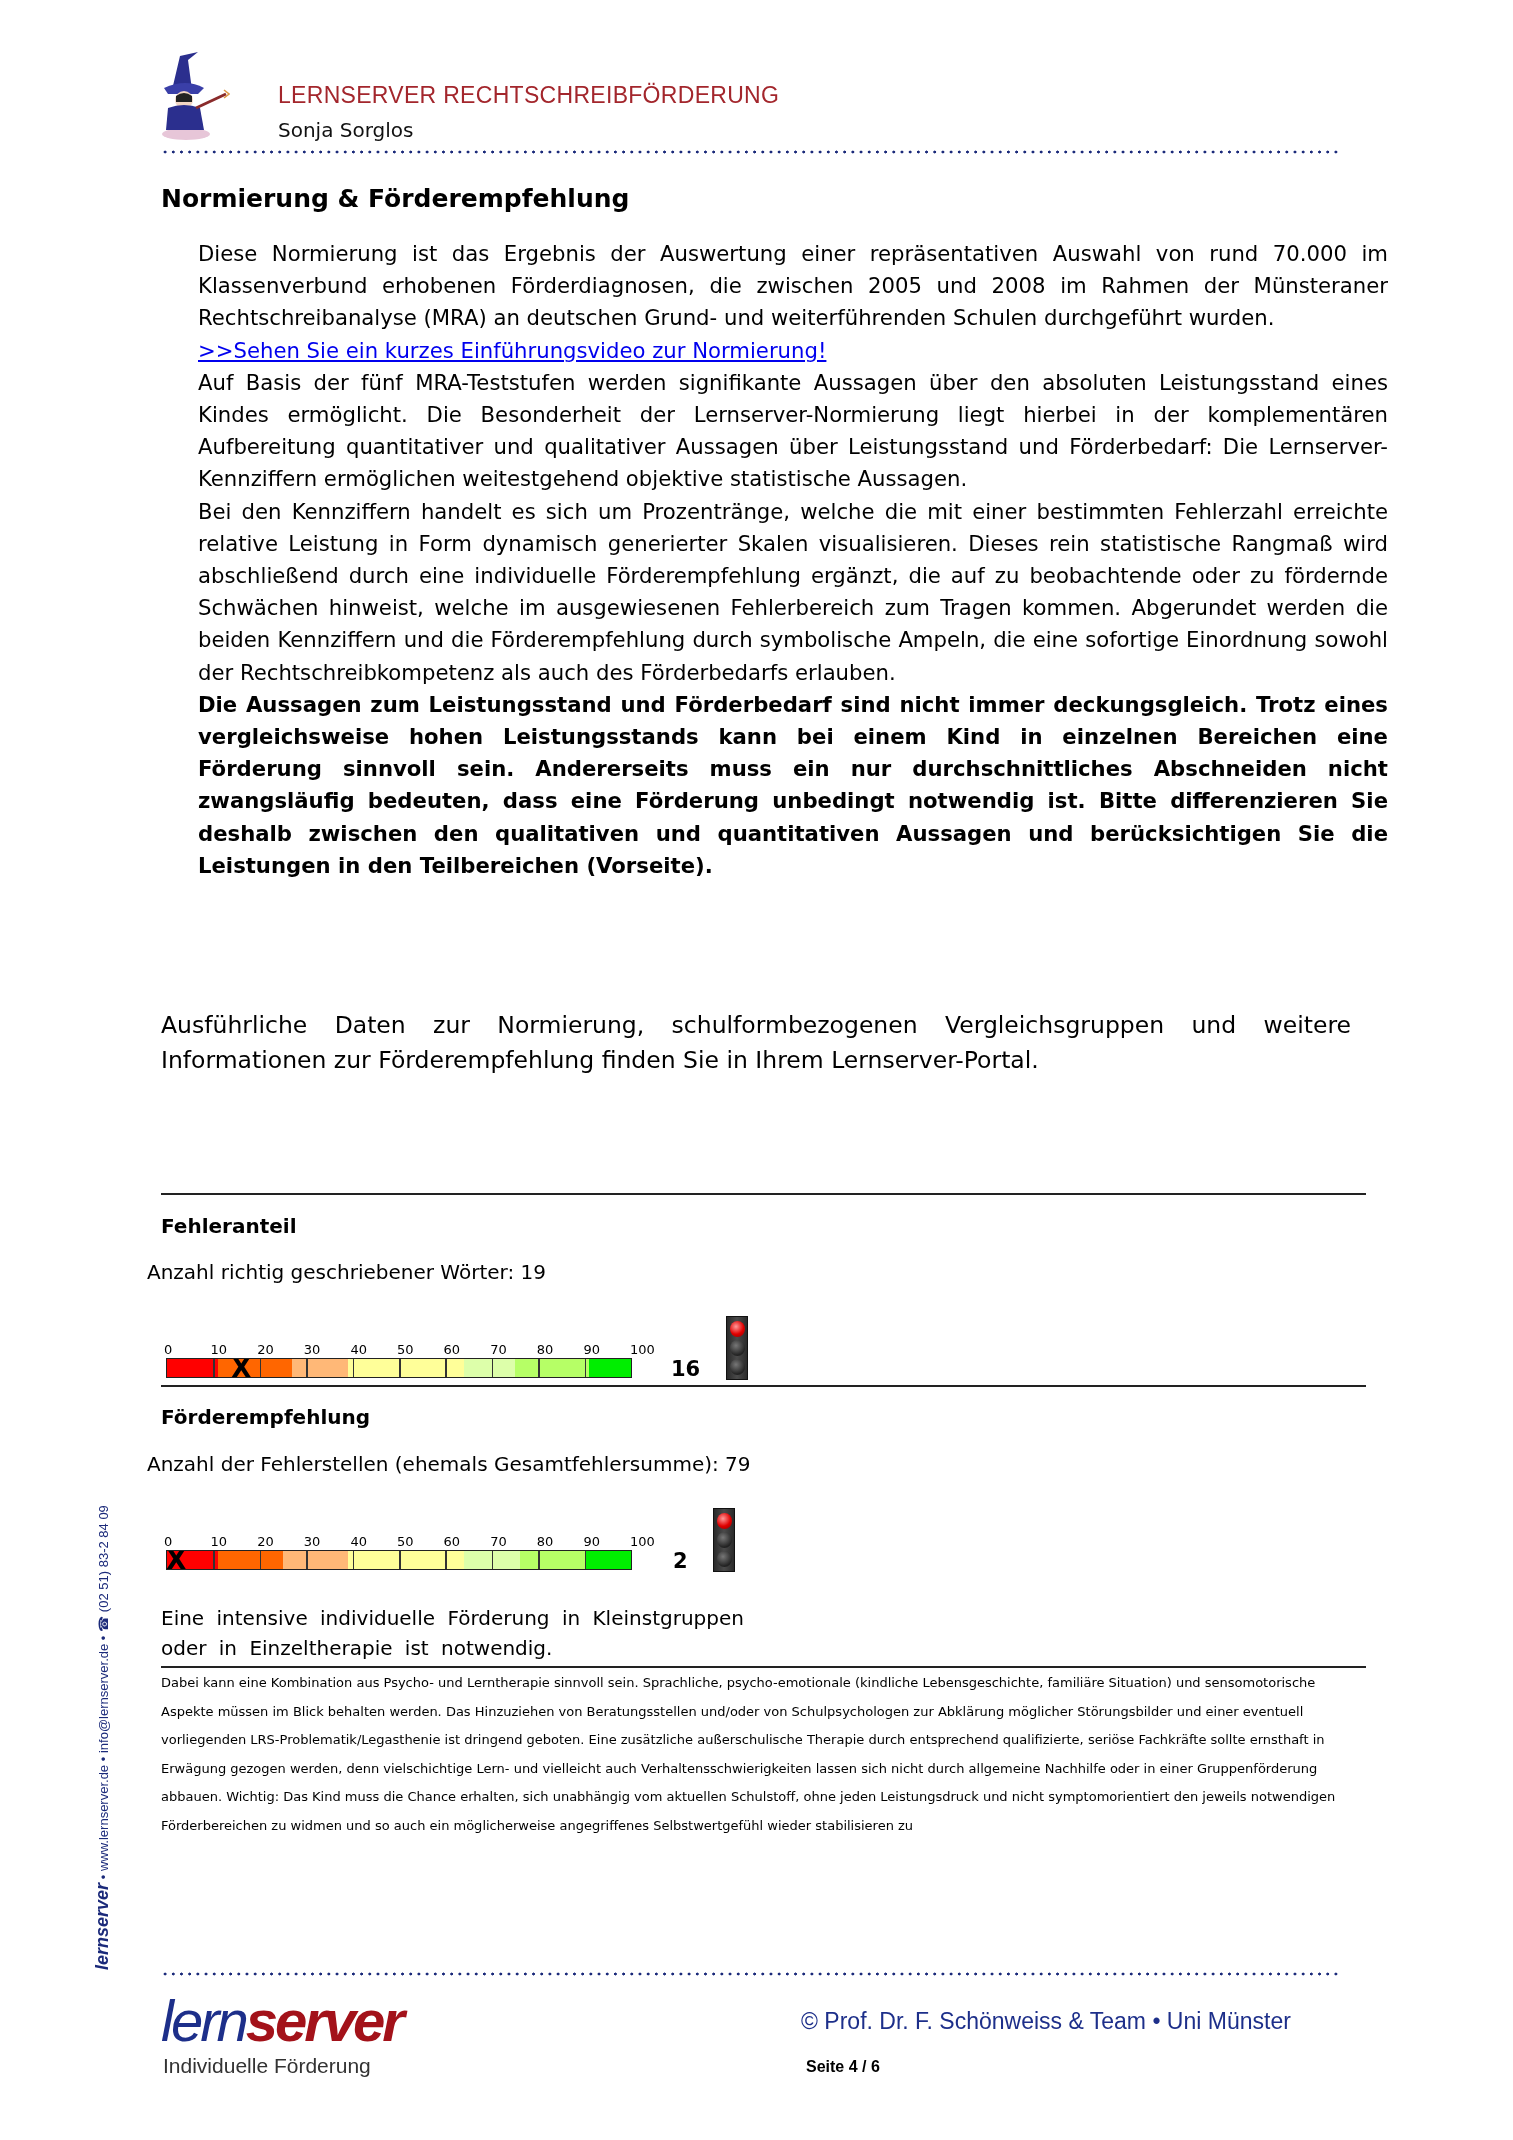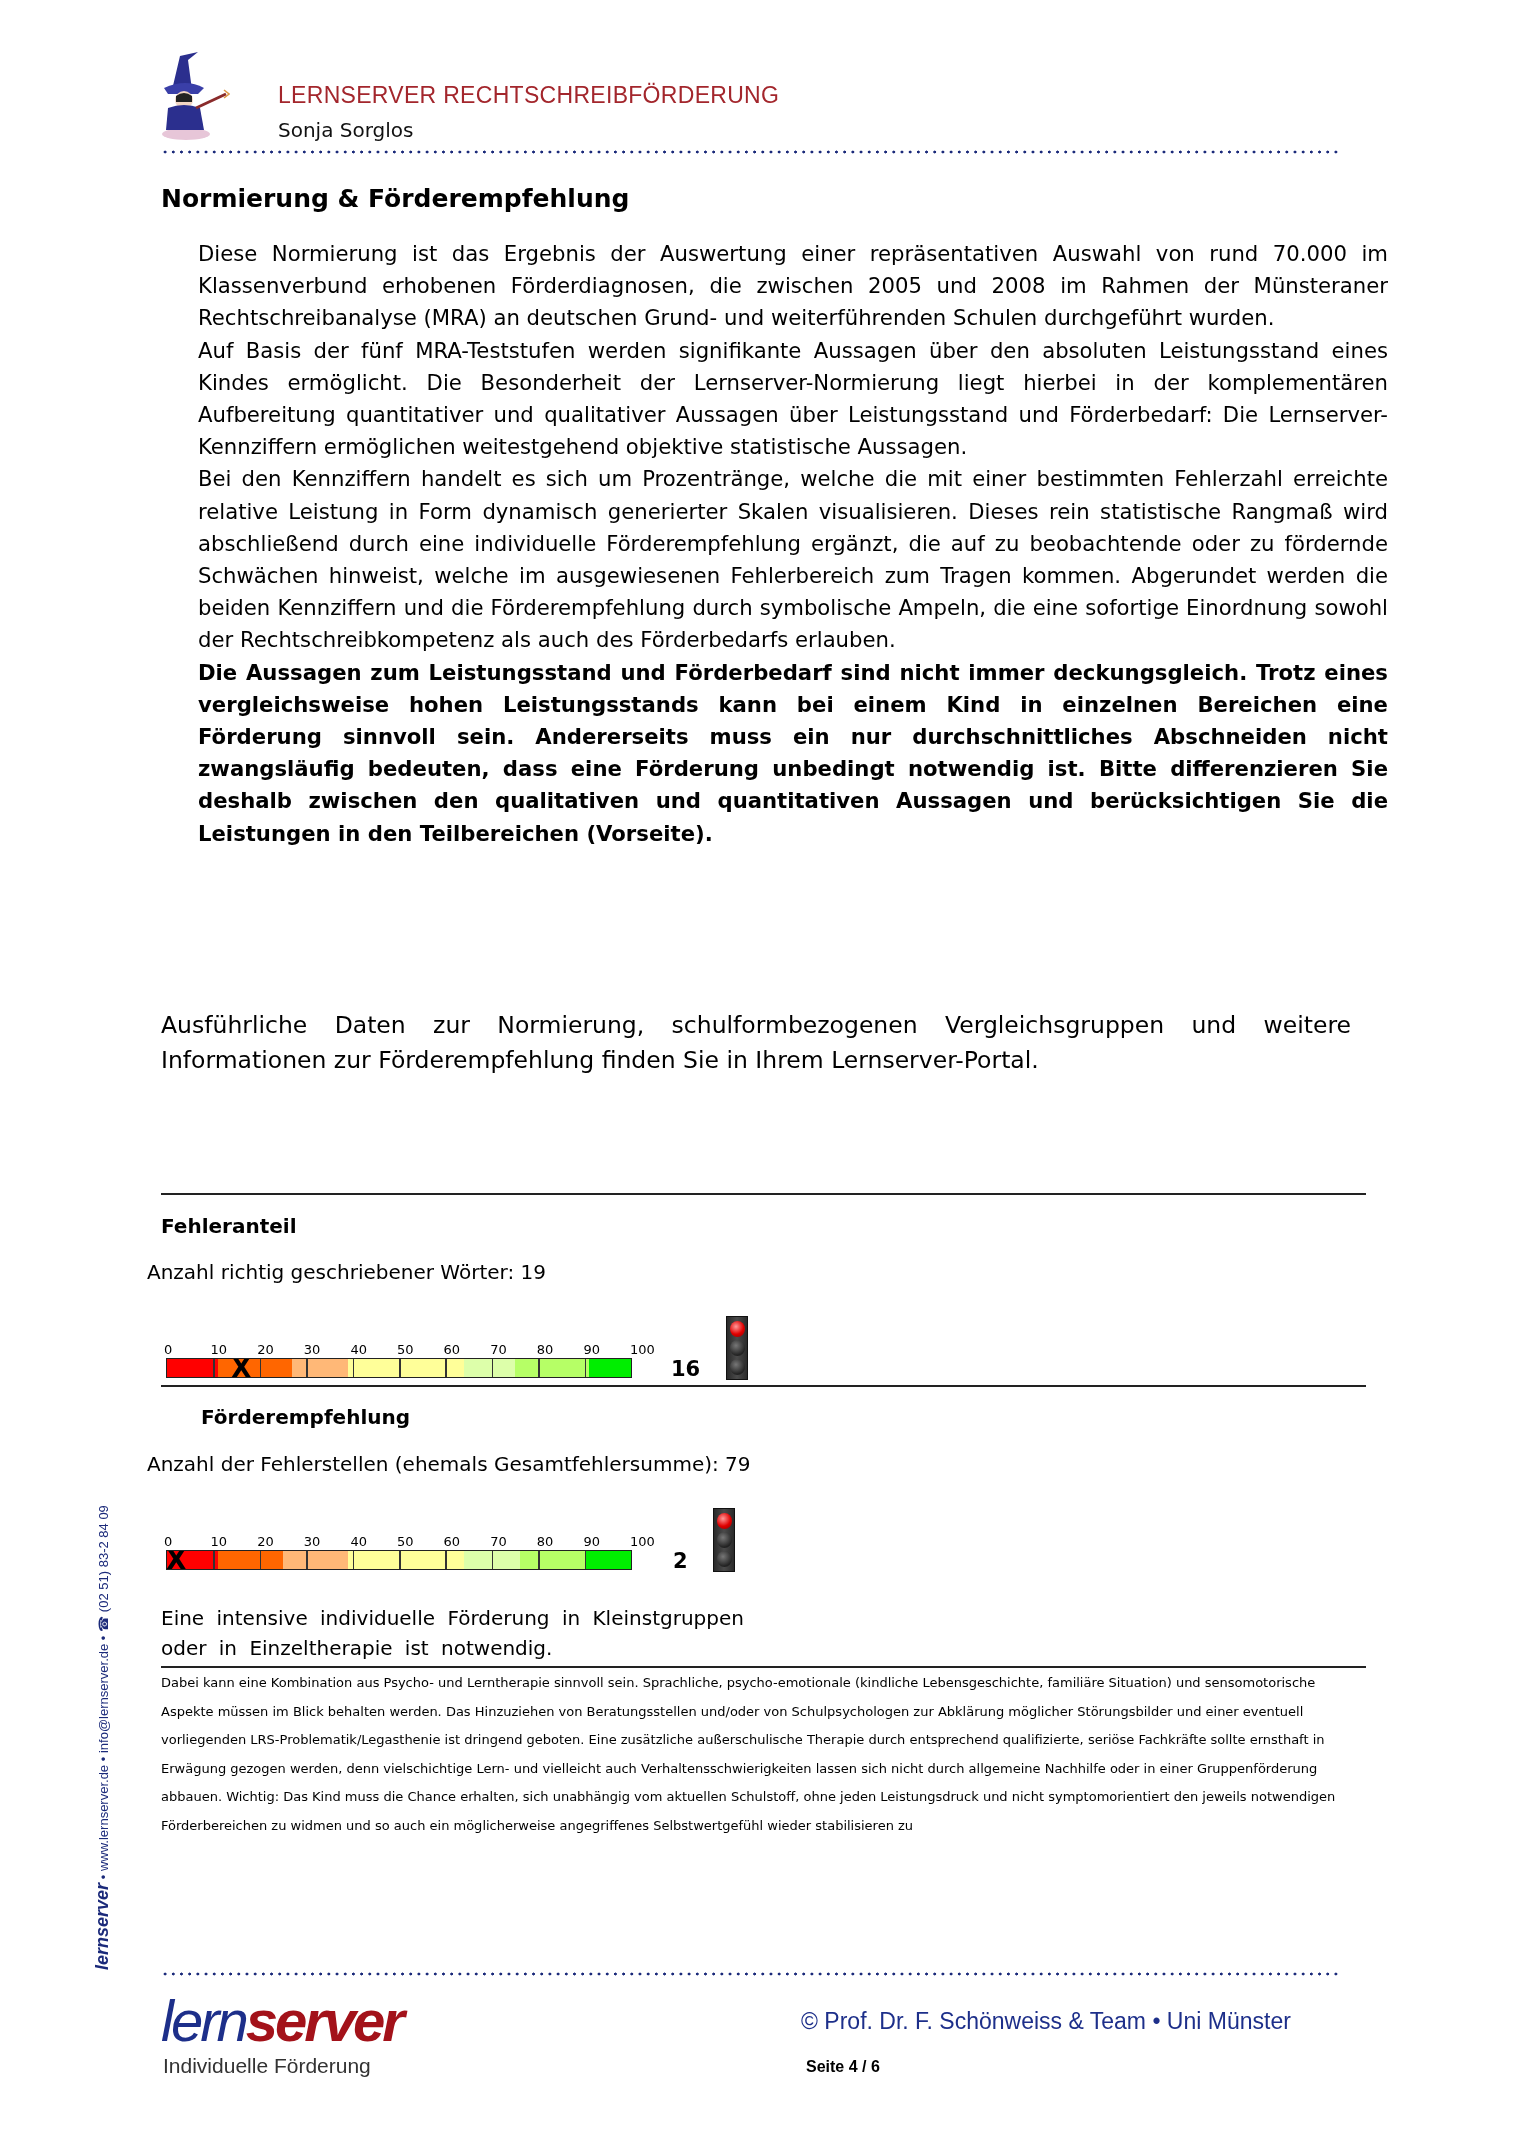--- a/index.html
+++ b/index.html
@@ -66,20 +66,21 @@
   </svg>
 </div>
 <div class="abs header-title">LERNSERVER RECHTSCHREIBFÖRDERUNG</div>
 <div class="abs header-sub">Sonja Sorglos</div>
 <div class="dotted" style="top:150px;"></div>
 
 <div class="abs page-heading">Normierung &amp; Förderempfehlung</div>
 
 <div class="abs body" style="top:238px;margin-left:37px;">
   <p>Diese Normierung ist das Ergebnis der Auswertung einer repräsentativen Auswahl von rund 70.000 im Klassenverbund erhobenen Förderdiagnosen, die zwischen 2005 und 2008 im Rahmen der Münsteraner Rechtschreibanalyse (MRA) an deutschen Grund- und weiterführenden Schulen durchgeführt wurden.</p>
+  <p><span class="link">&gt;&gt;Sehen Sie ein kurzes Einführungsvideo zur Normierung!</span></p>
   <p>Auf Basis der fünf MRA-Teststufen werden signifikante Aussagen über den absoluten Leistungsstand eines Kindes ermöglicht. Die Besonderheit der Lernserver-Normierung liegt hierbei in der komplementären Aufbereitung quantitativer und qualitativer Aussagen über Leistungsstand und Förderbedarf: Die Lernserver-Kennziffern ermöglichen weitestgehend objektive statistische Aussagen.</p>
   <p>Bei den Kennziffern handelt es sich um Prozentränge, welche die mit einer bestimmten Fehlerzahl erreichte relative Leistung in Form dynamisch generierter Skalen visualisieren. Dieses rein statistische Rangmaß wird abschließend durch eine individuelle Förderempfehlung ergänzt, die auf zu beobachtende oder zu fördernde Schwächen hinweist, welche im ausgewiesenen Fehlerbereich zum Tragen kommen. Abgerundet werden die beiden Kennziffern und die Förderempfehlung durch symbolische Ampeln, die eine sofortige Einordnung sowohl der Rechtschreibkompetenz als auch des Förderbedarfs erlauben.</p>
   <p class="bold">Die Aussagen zum Leistungsstand und Förderbedarf sind nicht immer deckungsgleich. Trotz eines vergleichsweise hohen Leistungsstands kann bei einem Kind in einzelnen Bereichen eine Förderung sinnvoll sein. Andererseits muss ein nur durchschnittliches Abschneiden nicht zwangsläufig bedeuten, dass eine Förderung unbedingt notwendig ist. Bitte differenzieren Sie deshalb zwischen den qualitativen und quantitativen Aussagen und berücksichtigen Sie die Leistungen in den Teilbereichen (Vorseite).</p>
 </div>
 
 <div class="abs portal">Ausführliche Daten zur Normierung, schulformbezogenen Vergleichsgruppen und weitere Informationen zur Förderempfehlung finden Sie in Ihrem Lernserver-Portal.</div>
 
 <div class="hr" style="top:1193px;"></div>
 <div class="abs sec-title" style="top:1214px;">Fehleranteil</div>
 <div class="abs sec-text" style="top:1260px;">Anzahl richtig geschriebener Wörter: 19</div>
@@ -119,21 +120,21 @@
     </div>
 </div>
 <div class="abs score" style="left:671px; top:1357px;">16</div>
 <div class="tlight" style="left:726px; top:1316px;">
   <div class="lamp on-red"></div>
   <div class="lamp"></div>
   <div class="lamp"></div>
 </div>
 
 <div class="hr" style="top:1385px;"></div>
-<div class="abs sec-title" style="top:1405px;margin-left:40px;">Förderempfehlung</div>
+<div class="abs sec-title" style="top:1405px;">Förderempfehlung</div>
 <div class="abs sec-text" style="top:1452px;">Anzahl der Fehlerstellen (ehemals Gesamtfehlersumme): 79</div>
 
 <div class="scale" style="top:1534px;">
   <div class="ticks">
       <span style="left: 0%;">0</span>
       <span style="left: 10%;">10</span>
       <span style="left: 20%;">20</span>
       <span style="left: 30%;">30</span>
       <span style="left: 40%;">40</span>
       <span style="left: 50%;">50</span>

